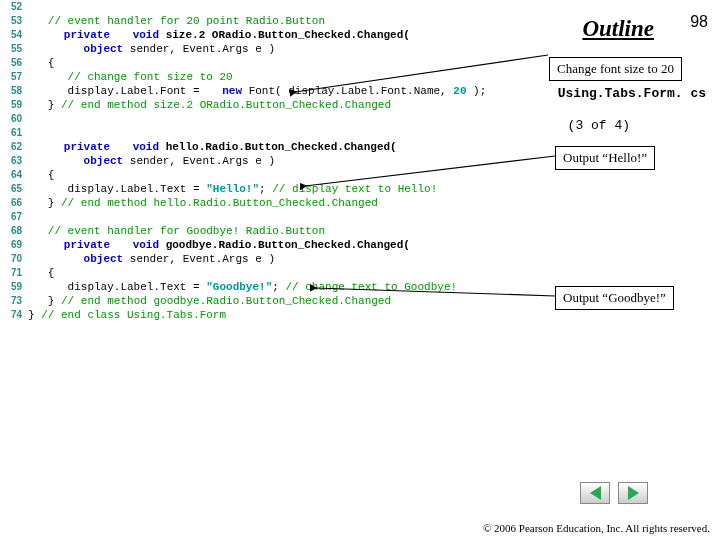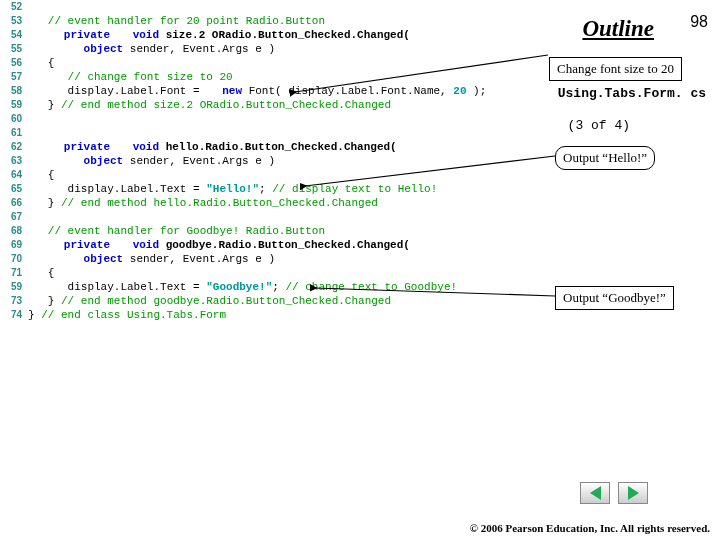--- a/index.html
+++ b/index.html
@@ -11,29 +11,29 @@
   .cm { color: #009900; }
   .kw { color: #0000CC; font-weight: bold; margin-left: 16px; }
   .fn { font-weight: bold; color: #000; }
   .txt { color: #000; }
   .str { color: #009999; font-weight: bold; }
   .num { color: #009999; font-weight: bold; }
   .outline-title { position: absolute; top: 16px; right: 66px; font-family: 'Times New Roman', serif; font-size: 23px; font-weight: bold; text-decoration: underline; font-style: italic; }
   .slide-num { position: absolute; top: 6px; right: 12px; font-size: 16px; margin-top: 7px; }
   .callout-box { position: absolute; border: 1px solid #000; background: #fff; font-family: 'Times New Roman', serif; font-size: 13px; padding: 3px 7px; }
   .box1 { top: 44px; left: 549px; margin-top: 13px; }
-  .box2 { top: 146px; left: 555px; border-radius: 10px; }
+  .box2 { top: 146px; left: 555px; }
   .box3 { top: 286px; left: 555px; }
   .filename { position: absolute; top: 86px; right: 14px; font-family: 'Courier New', monospace; font-size: 13px; font-weight: bold; }
   .pageof { position: absolute; top: 118px; right: 90px; font-family: Liberation Mono, monospace; font-size: 13px; }
   .nav-btns { position: absolute; bottom: 36px; right: 72px; display: flex; gap: 8px; }
   .nav-btn { width: 30px; height: 22px; background: linear-gradient(#fff,#ccc); border: 1px solid #888; display: flex; align-items: center; justify-content: center; cursor: pointer; }
   .tri-left { width: 0; height: 0; border-top: 7px solid transparent; border-bottom: 7px solid transparent; border-right: 11px solid #2a5; }
   .tri-right { width: 0; height: 0; border-top: 7px solid transparent; border-bottom: 7px solid transparent; border-left: 11px solid #2a5; }
-  .copyright { position: absolute; bottom: 6px; right: 10px; text-align: right; font-family: 'Times New Roman', serif; font-size: 11px; font-weight: bold; }
+  .copyright { position: absolute; bottom: 6px; right: 10px; text-align: right; font-family: 'Times New Roman', serif; font-size: 11px; }
   svg.arrow { position: absolute; pointer-events: none; }
 </style>
 </head>
 <body>
 
 <div class="code-area">
   <div class="line"><span class="lineno">52</span></div>
   <div class="line"><span class="lineno">53</span><span class="code">   <span class="cm">// event handler for 20 point Radio.Button</span></span></div>
   <div class="line"><span class="lineno">54</span><span class="code">   <span class="kw">private</span> <span class="kw">void</span> <span class="fn">size.2 ORadio.Button_Checked.Changed(</span></span></div>
   <div class="line"><span class="lineno">55</span><span class="code">      <span class="kw">object</span><span class="txt"> sender, Event.Args e )</span></span></div>

